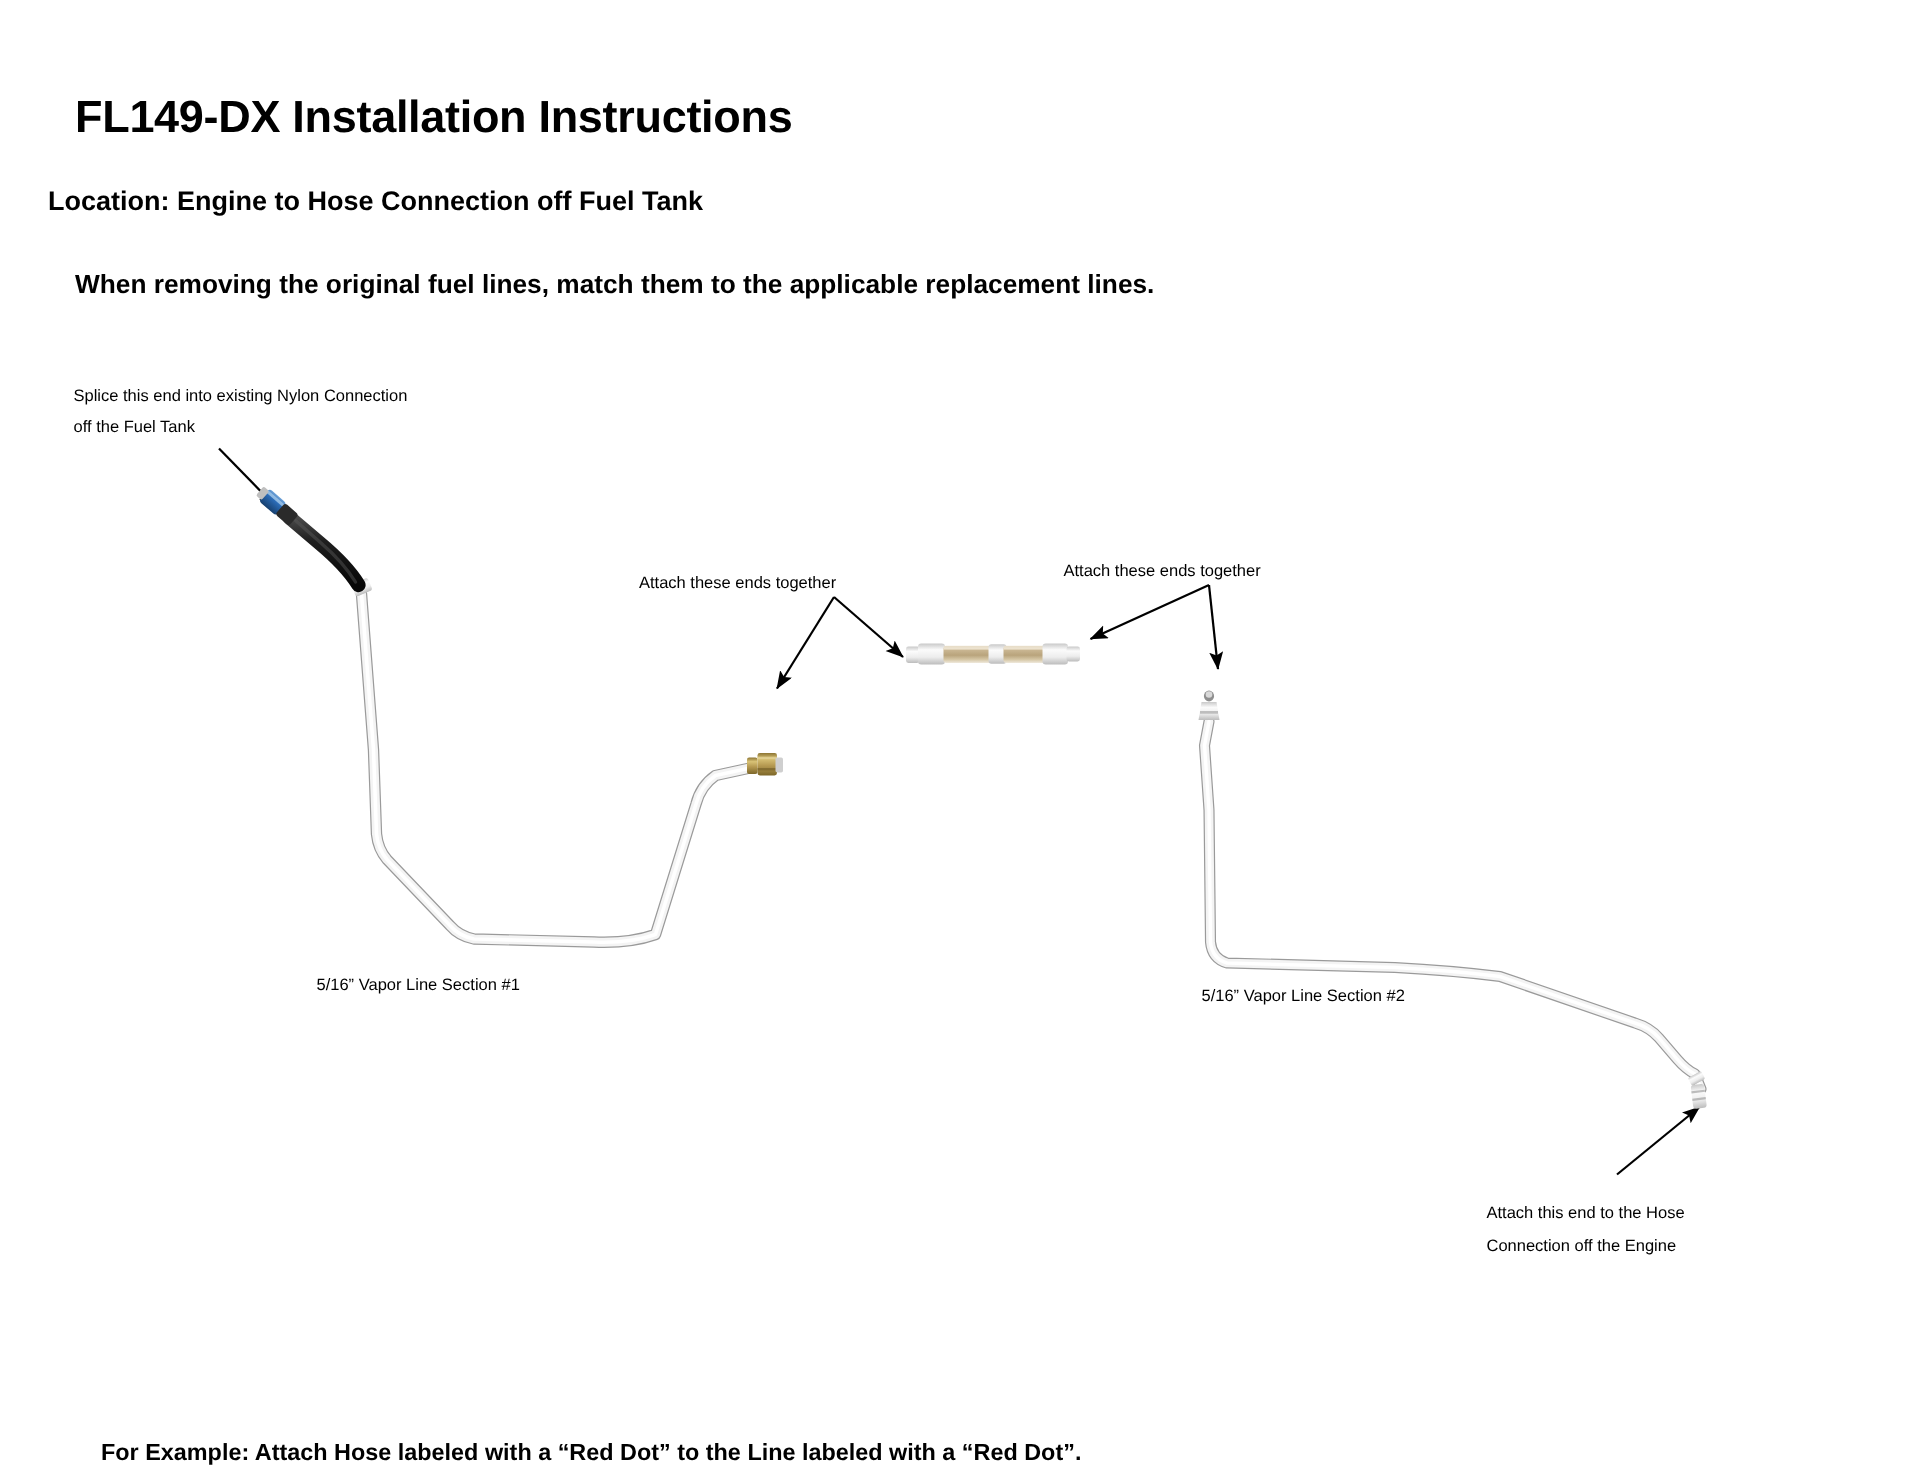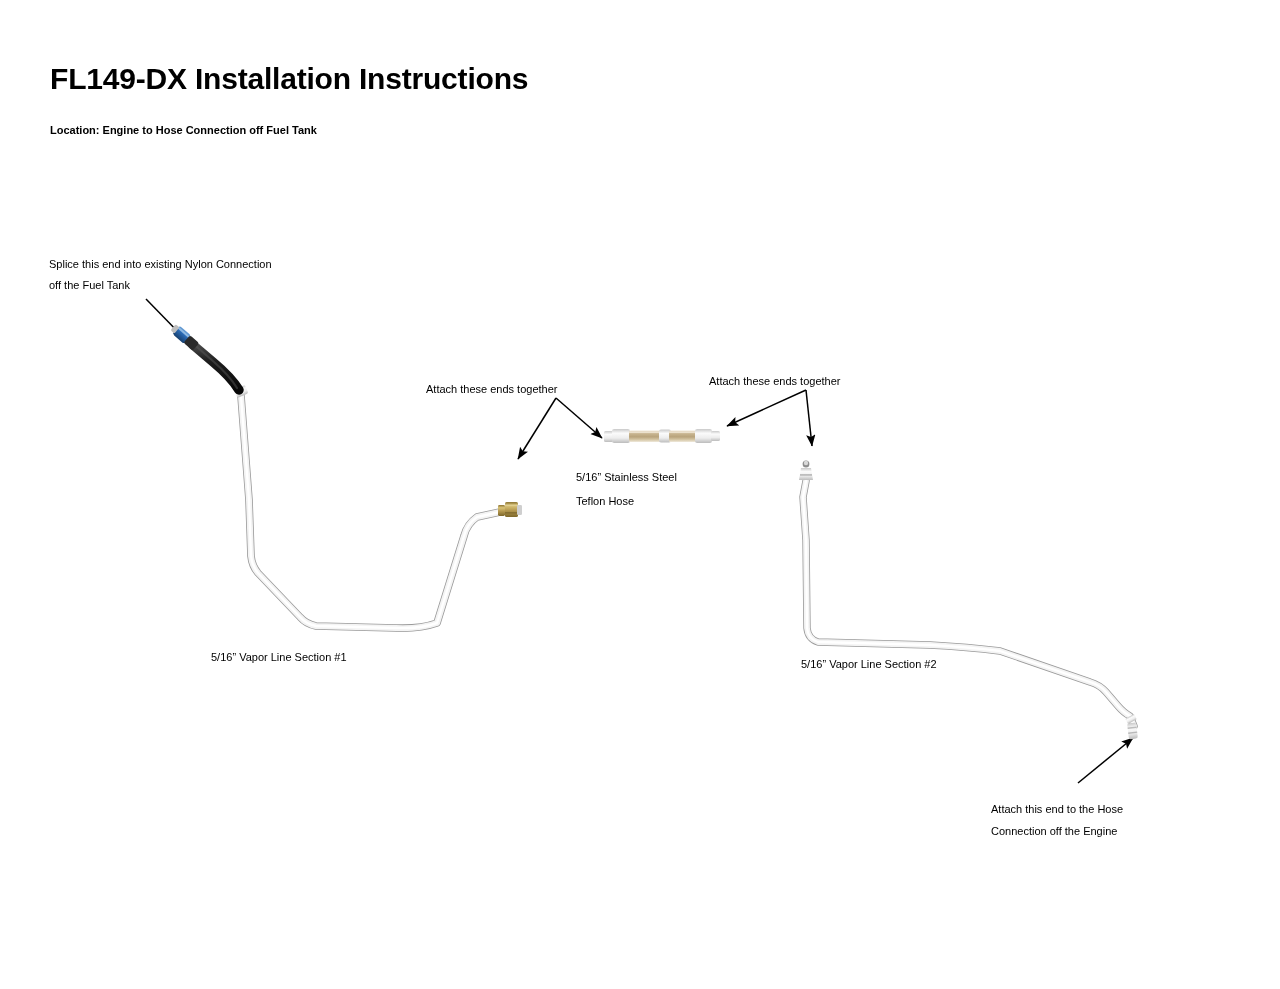--- a/index.html
+++ b/index.html
@@ -23,22 +23,22 @@
   
   .txt { position: absolute; white-space: pre; }
 
   #doc-title {
     left: 50px; top: 62px;
     font-size: 30px;
     font-weight: bold;
     letter-spacing: -0.2px;
   }
   #location-line {
-    left: 50px; top: 124px;
-    font-size: 11px;
+    left: 32px; top: 124px;
+    font-size: 18px;
     font-weight: bold;
   }
   #match-line {
     left: 50px; top: 179px;
     font-size: 17.5px;
     font-weight: bold;
   }
 
   .anno {
     position: absolute;
@@ -76,40 +76,40 @@
 </style>
 </head>
 <body>
 
 <div id="page">
 
   <div class="txt" id="doc-title">FL149-DX Installation Instructions</div>
 
   <div class="txt" id="location-line">Location: Engine to Hose Connection off Fuel Tank</div>
 
+  <div class="txt" id="match-line">When removing the original fuel lines, match them to the applicable replacement lines.</div>
 
   <div class="anno" id="anno-splice">Splice this end into existing Nylon Connection
 off the Fuel Tank</div>
 
   <div class="anno" id="anno-attach-1">Attach these ends together</div>
 
   <div class="anno" id="anno-attach-2">Attach these ends together</div>
 
-  <div class="anno" id="label-teflon">5/16” Stainless Steel
-Teflon Hose</div>
 
   <div class="anno" id="label-line1">5/16” Vapor Line Section #1</div>
 
   <div class="anno" id="label-line2">5/16” Vapor Line Section #2</div>
 
   <div class="anno" id="anno-engine">Attach this end to the Hose
 Connection off the Engine</div>
 
   <div id="note-block">
     <br>
+    <span>For Example: Attach Hose labeled with a “Red Dot” to the Line labeled with a “Red Dot”.</span>
   </div>
 
   <svg id="artwork" viewBox="0 0 1280 989">
     <defs>
 
       <linearGradient id="steelV" x1="0" y1="0" x2="1" y2="0">
         <stop offset="0%" stop-color="#b0b0b0"></stop>
         <stop offset="28%" stop-color="#ededed"></stop>
         <stop offset="52%" stop-color="#fdfdfd"></stop>
         <stop offset="78%" stop-color="#d8d8d8"></stop>

